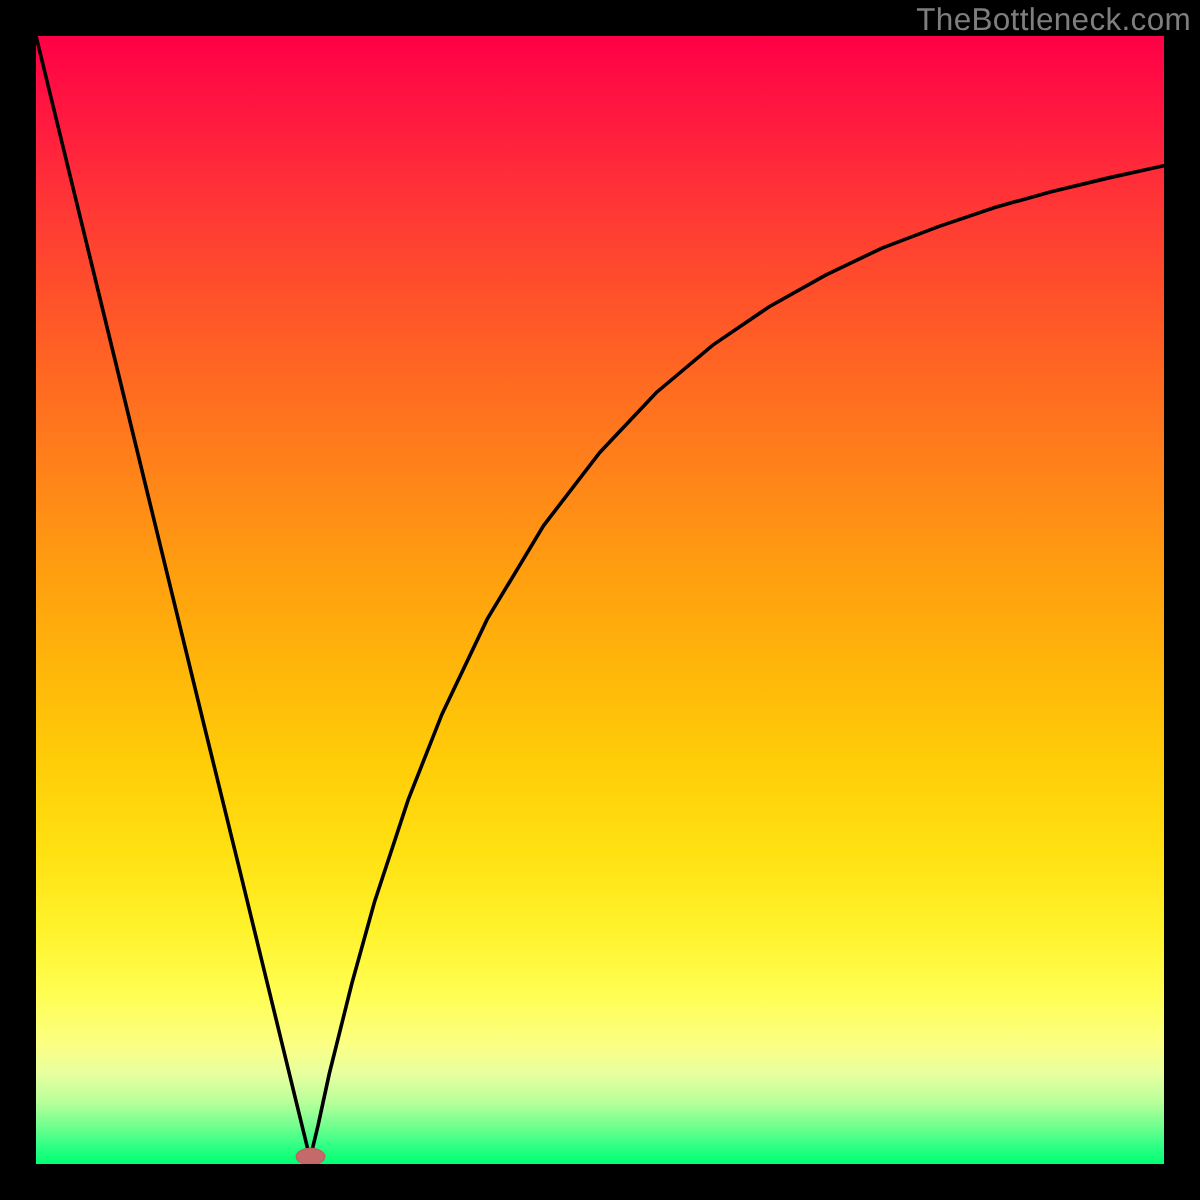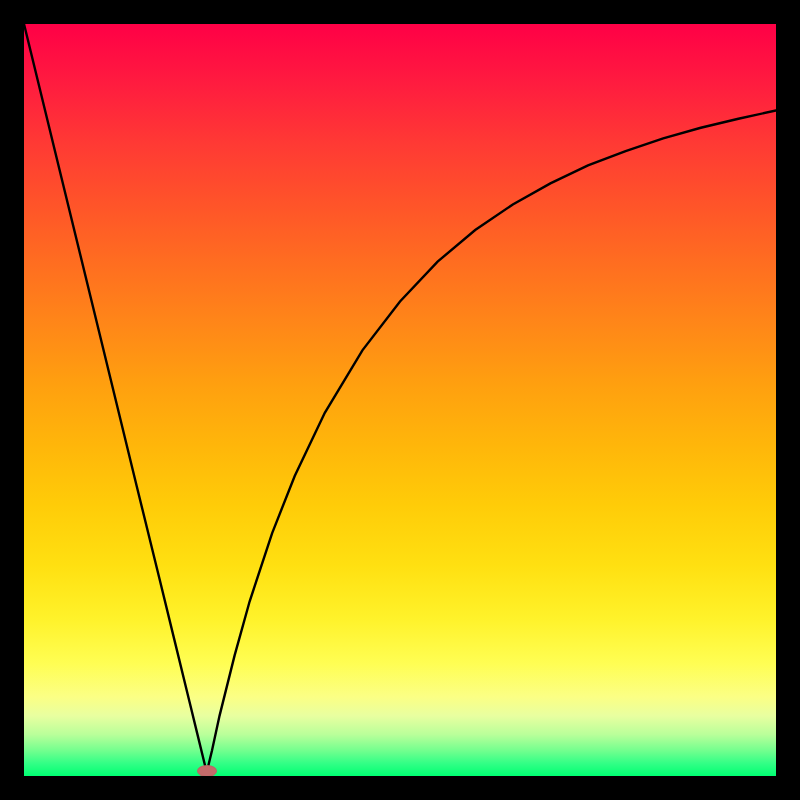--- a/index.html
+++ b/index.html
@@ -82,13 +82,14 @@
 <body>
 
 <div class="frame">
   <div class="plot-area">
     <div class="gradient-bg"></div>
     <svg class="curve-svg" viewBox="0 0 752 752" preserveAspectRatio="none">
       <path id="curve-path" fill="none" stroke="#000" stroke-width="2.4" stroke-linecap="round" d="M0.00 0.00 L37.60 154.16 L75.20 308.32 L112.80 462.48 L135.36 554.22 L150.40 615.89 L165.44 677.55 L172.96 708.38 L180.48 739.22 L182.74 748.24 L188.00 726.43 L195.52 691.84 L210.56 631.68 L225.60 577.54 L248.16 509.10 L270.72 451.95 L300.80 388.78 L338.40 326.37 L376.00 277.49 L413.60 237.63 L451.20 206.05 L488.80 180.48 L526.40 159.42 L564.00 141.38 L601.60 127.09 L639.20 114.30 L676.80 103.78 L714.40 94.75 L752.00 86.48"></path>
     </svg>
     <div id="marker" class="marker" style="left: 182.736px; top: 746.736px; background: rgb(196, 106, 106);"></div>
   </div>
+  <div class="watermark">TheBottleneck.com</div>
 </div>
 
 </body></html>

